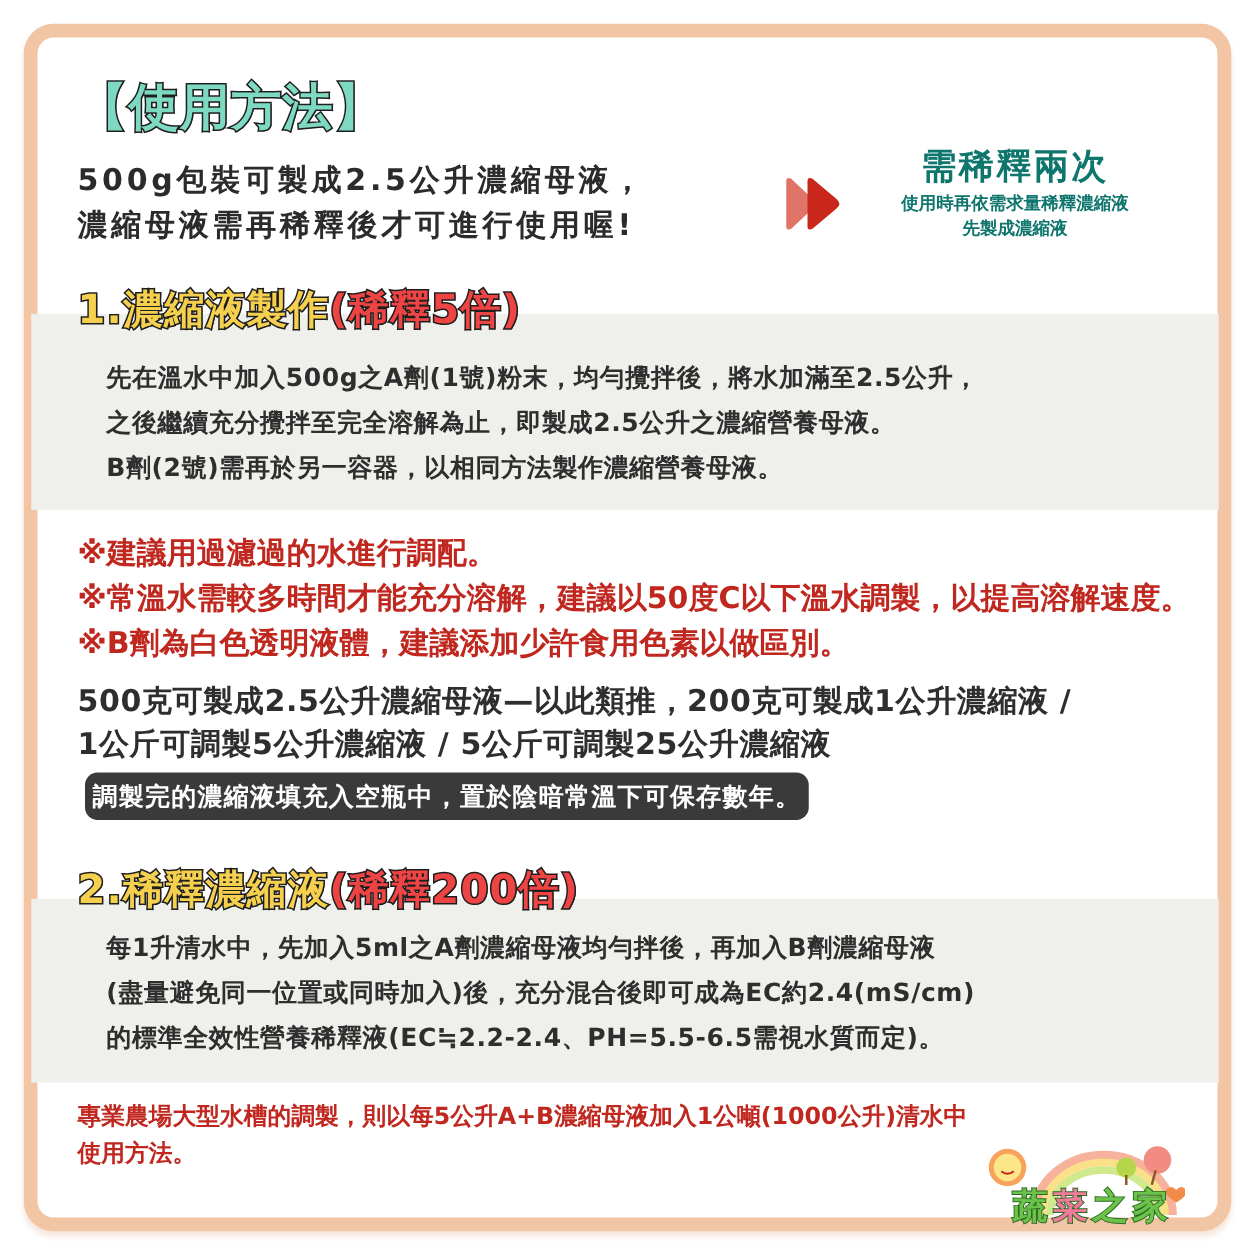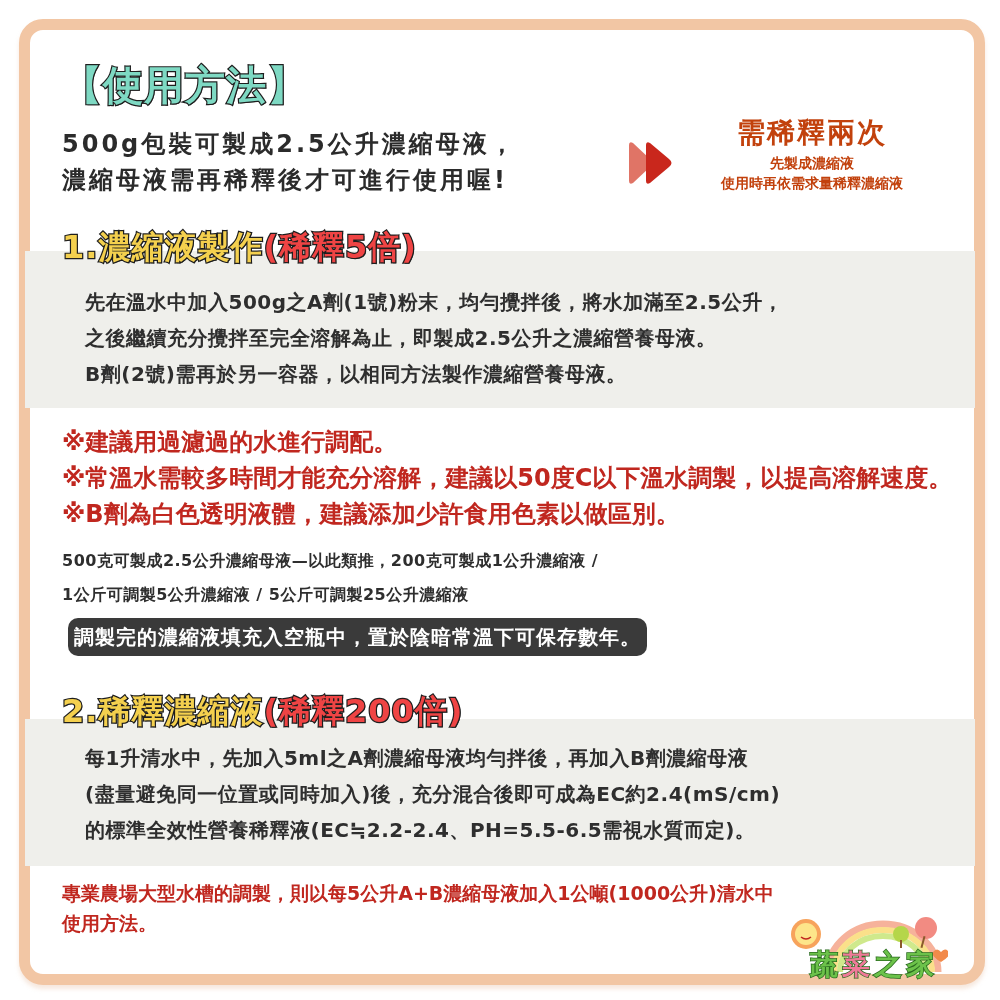--- a/index.html
+++ b/index.html
@@ -17,21 +17,21 @@
   .title-main {
     left: 62px; top: 58px; font-size: 40px; font-weight: bold; color: #7ed9c3;
     -webkit-text-stroke: 2.4px #1e1e1e; paint-order: stroke fill; letter-spacing: 1px;
     text-shadow: 1px 1px 0 #1e1e1e;
   }
   .intro {
     left: 62px; top: 126px; font-size: 24px; font-weight: bold; color: #2b2b2b;
     line-height: 36px; letter-spacing: 3px;
   }
   .arrows { left: 626px; top: 141px; width: 50px; height: 44px; }
-  .callout { left: 676px; top: 113px; width: 272px; text-align: center; color: #c2410c; }
+  .callout { left: 676px; top: 113px; width: 272px; text-align: center; color: #0f766e; }
   .callout .big { font-size: 28px; font-weight: bold; letter-spacing: 2px; line-height: 40px; }
   .callout .small { font-size: 14px; font-weight: bold; line-height: 20px; }
 
   .panel { left: 25px; width: 950px; background: #efefeb; }
   .panel1 { top: 251px; height: 157px; }
   .panel2 { top: 719px; height: 147px; }
 
   .sec-title {
     font-size: 32px; font-weight: bold; letter-spacing: 1px;
     -webkit-text-stroke: 2.4px #1e1e1e; paint-order: stroke fill;
@@ -40,21 +40,21 @@
   .sec-title .y { color: #f4d04e; margin-top: 11px; }
   .sec-title .g { color: #ef4444; }
   .sec1-title { left: 62px; top: 226px; }
   .sec2-title { left: 62px; top: 690px; }
 
   .body-text { font-size: 20px; font-weight: bold; color: #2e2e2e; line-height: 36px; letter-spacing: 0.5px; margin-left: 23px; }
   .sec1-body { left: 62px; top: 284px; }
   .sec2-body { left: 62px; top: 740px; }
 
   .notes { left: 62px; top: 424px; font-size: 24px; font-weight: bold; color: #c0271f; line-height: 36px; }
-  .ratio { left: 62px; top: 544px; font-size: 16px; color: #2e2e2e; line-height: 34px; font-weight: bold; letter-spacing: 0.5px; }
+  .ratio { left: 62px; top: 544px; font-size: 24px; color: #2e2e2e; line-height: 34px; font-weight: bold; letter-spacing: 0.5px; }
   .storage {
     left: 68px; top: 618px; padding: 4px 6px; background: #3a3a3a; color: #ffffff;
     font-size: 20px; font-weight: bold; border-radius: 10px; line-height: 30px; letter-spacing: 1px;
   }
   .farm { left: 62px; top: 878px; font-size: 19px; font-weight: bold; color: #c0271f; line-height: 30px; width: 900px; }
 
   .logo { left: 778px; top: 912px; width: 170px; height: 84px; }
   .logo-text { position: absolute; left: 32px; top: 34px; font-size: 28px; font-weight: bold; letter-spacing: 4px;
     -webkit-text-stroke: 1.5px #2a6b1f; paint-order: stroke fill; }
   .logo-text .c1 { color: #6cc24a; }
@@ -73,22 +73,22 @@
   <div>濃縮母液需再稀釋後才可進行使用喔!</div>
 </div>
 
 <svg class="abs arrows" viewBox="0 0 50 44">
   <path d="M3 4 Q3 0 7 2 L24 18 Q28 22 24 26 L7 42 Q3 44 3 40 Z" fill="#e07466"></path>
   <path d="M20 4 Q20 0 24 2 L43 18 Q48 22 43 26 L24 42 Q20 44 20 40 Z" fill="#c9271c"></path>
 </svg>
 
 <div class="abs callout">
   <div class="big">需稀釋兩次</div>
+  <div class="small">使用時再依需求量稀釋濃縮液</div>
   <div class="small">先製成濃縮液</div>
-  <div class="small">使用時再依需求量稀釋濃縮液</div>
 </div>
 
 <div class="abs panel panel1"></div>
 <div class="abs sec-title sec1-title">
   <span class="y">1.濃縮液製作</span><span class="g">(稀釋5倍)</span>
 </div>
 <div class="abs body-text sec1-body">
   <div>先在溫水中加入500g之A劑(1號)粉末，均勻攪拌後，將水加滿至2.5公升，</div>
   <div>之後繼續充分攪拌至完全溶解為止，即製成2.5公升之濃縮營養母液。</div>
   <div>B劑(2號)需再於另一容器，以相同方法製作濃縮營養母液。</div>

